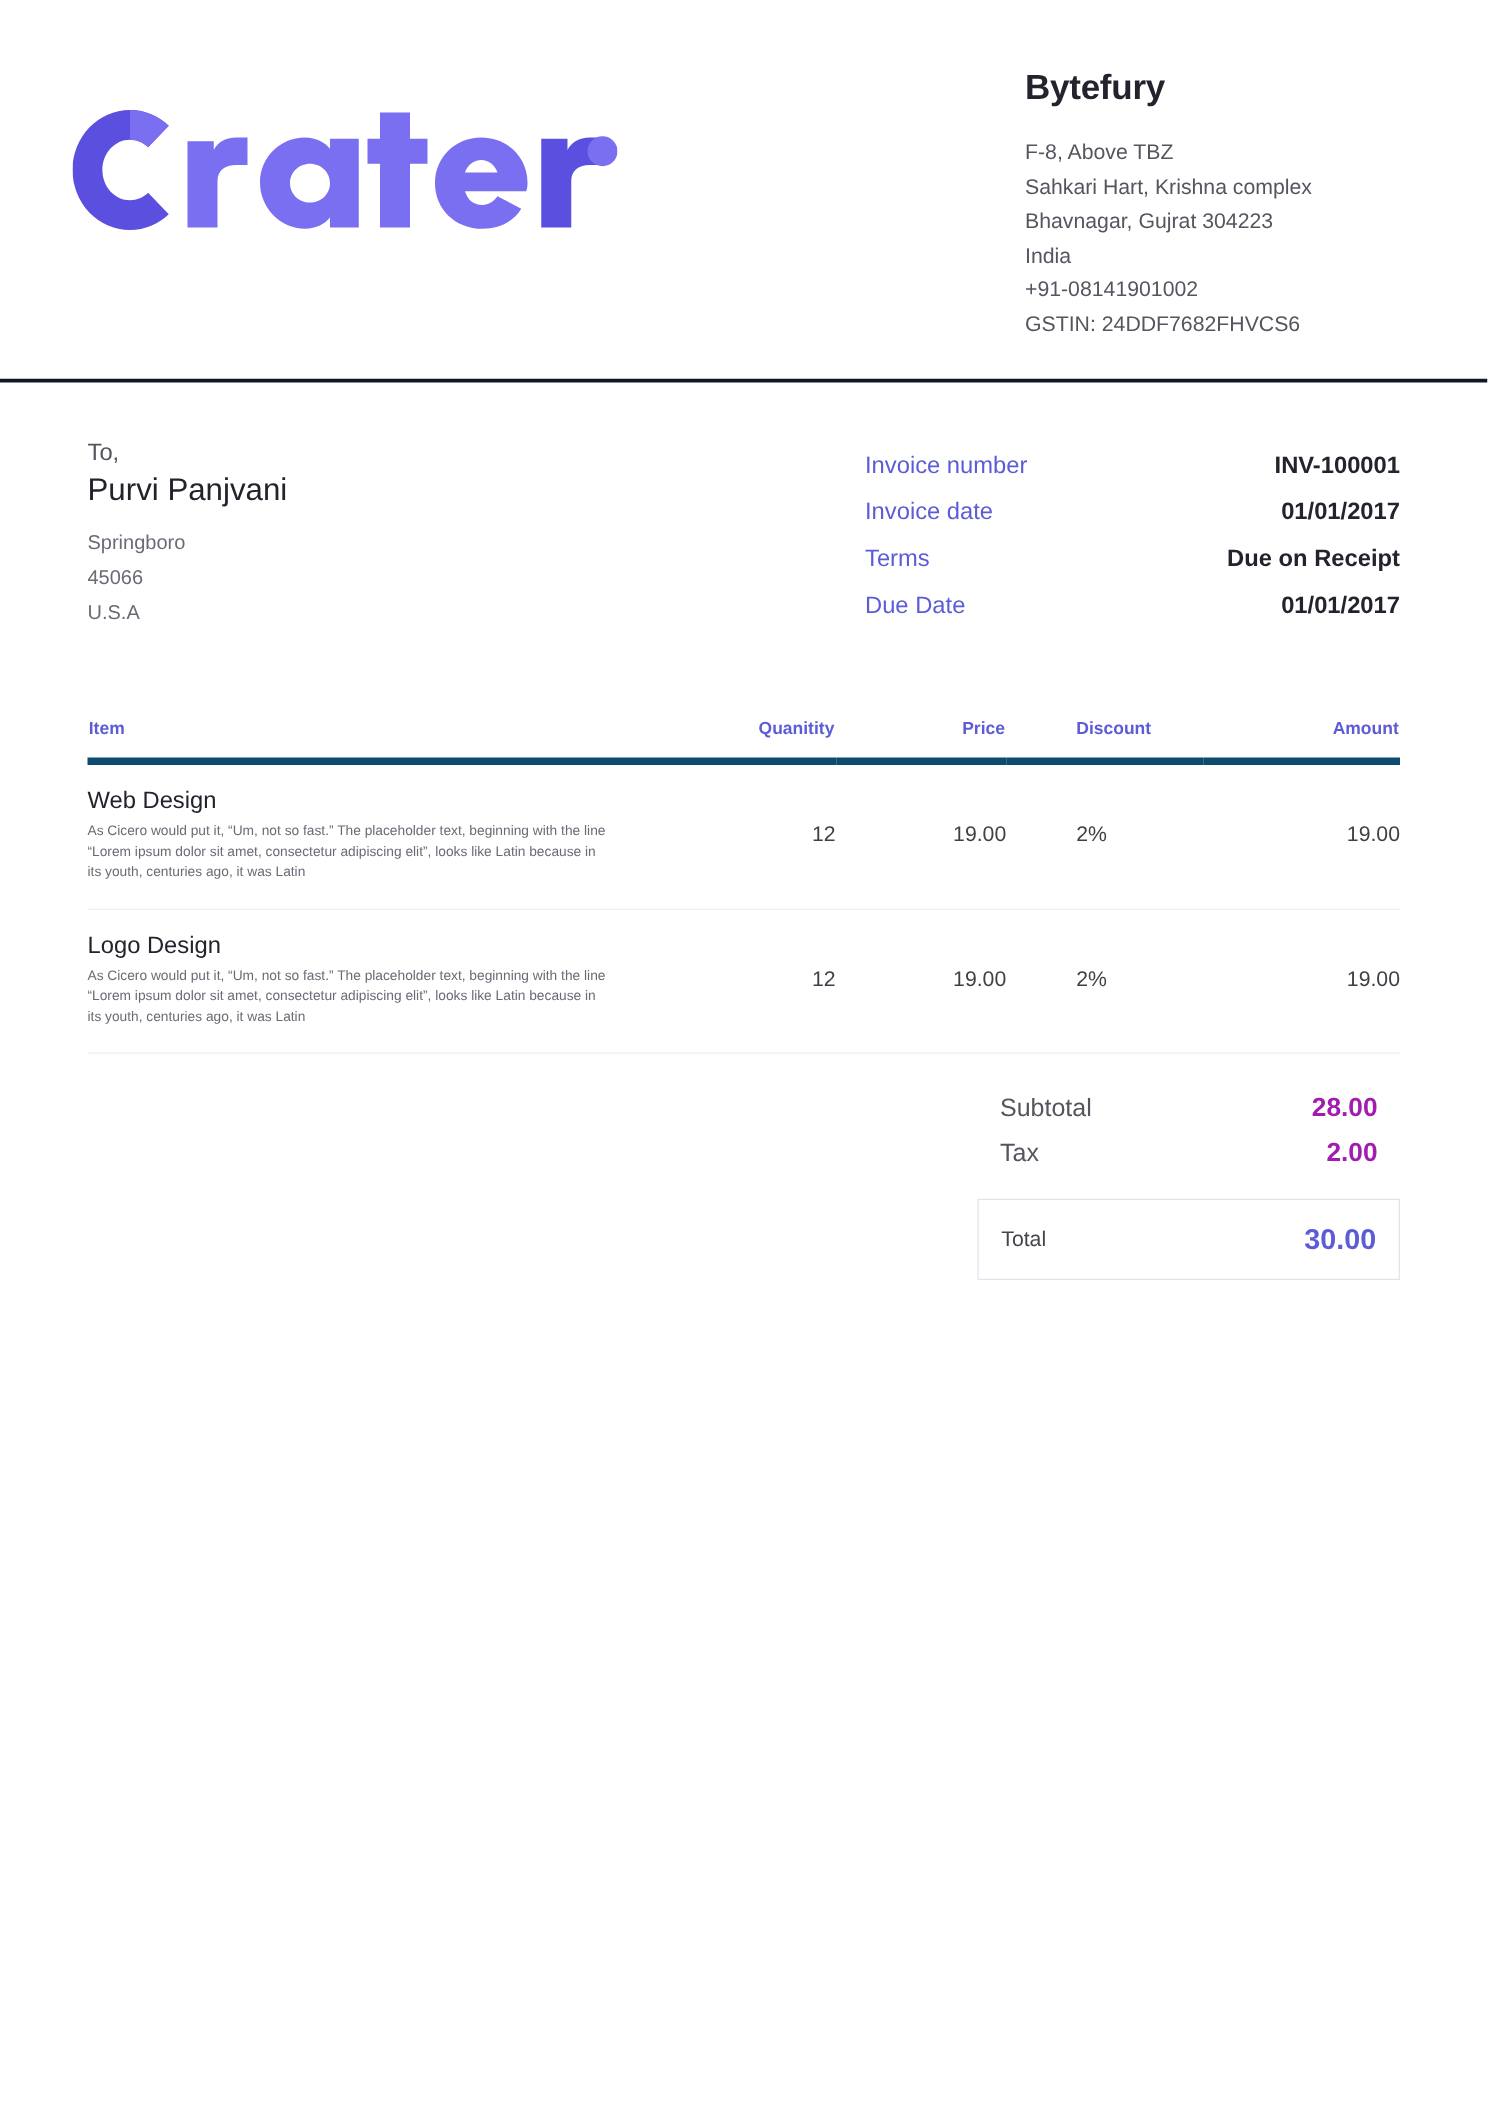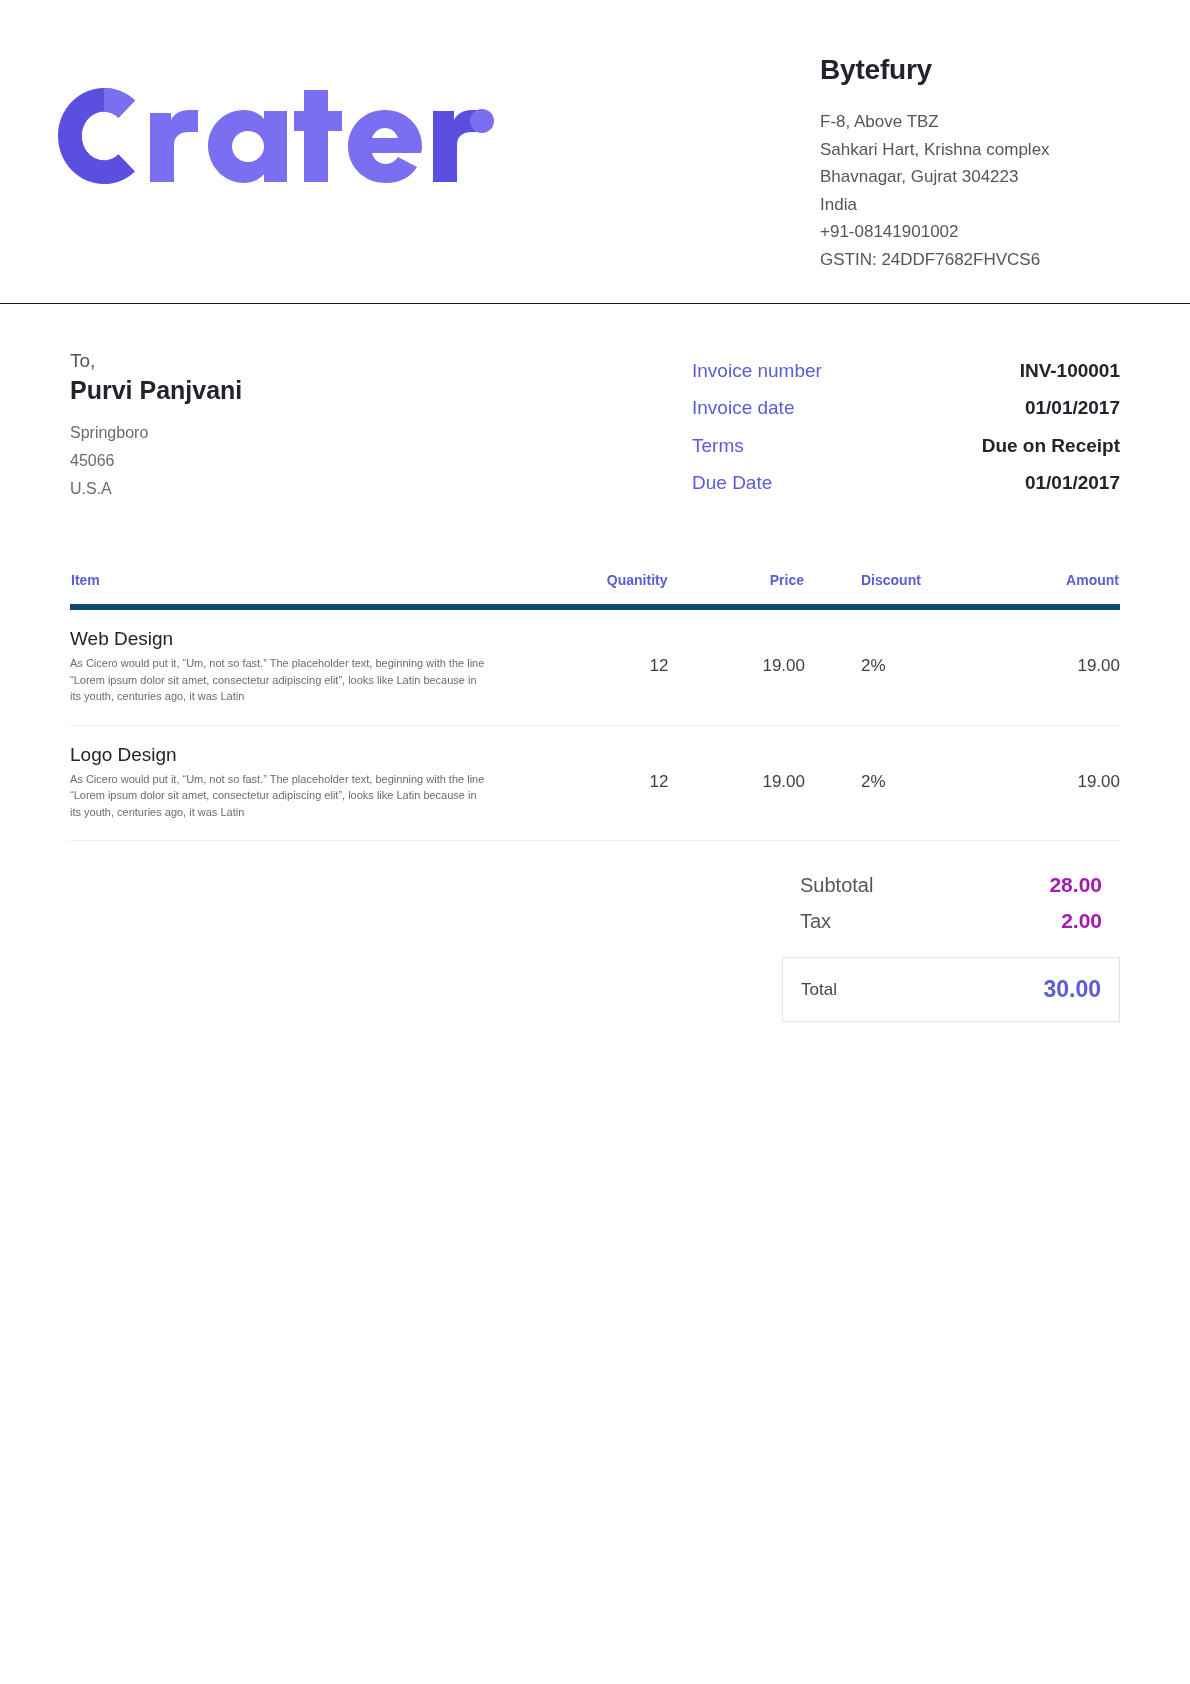--- a/index.html
+++ b/index.html
@@ -16,21 +16,21 @@
     position: relative;
     overflow: hidden;
   }
 
   
   .invoice-header {
     display: flex;
     align-items: flex-start;
     justify-content: space-between;
     padding: 40px 70px 30px 70px;
-    border-bottom: 1px solid #0f172a;
+    border-bottom: 3px solid #0f172a;
     min-height: 275px;
   }
   .logo-wrap {
     margin-top: 48px;
     margin-left: -12px;
   }
   .logo-svg { display: block; }
 
   .company-block {
     text-align: left;
@@ -60,21 +60,21 @@
   .bill-to { width: 480px; }
   .to-label {
     font-size: 19px;
     color: #55555f;
     margin-bottom: 4px;
   }
   .client-name {
     font-size: 25px;
     color: #23232d;
     margin: 0 0 14px 0;
-    font-weight: bold;
+    font-weight: normal;
   }
   .client-line {
     font-size: 16px;
     line-height: 28px;
     color: #6b6b76;
   }
 
   .meta-table {
     width: 428px;
     border-collapse: collapse;

